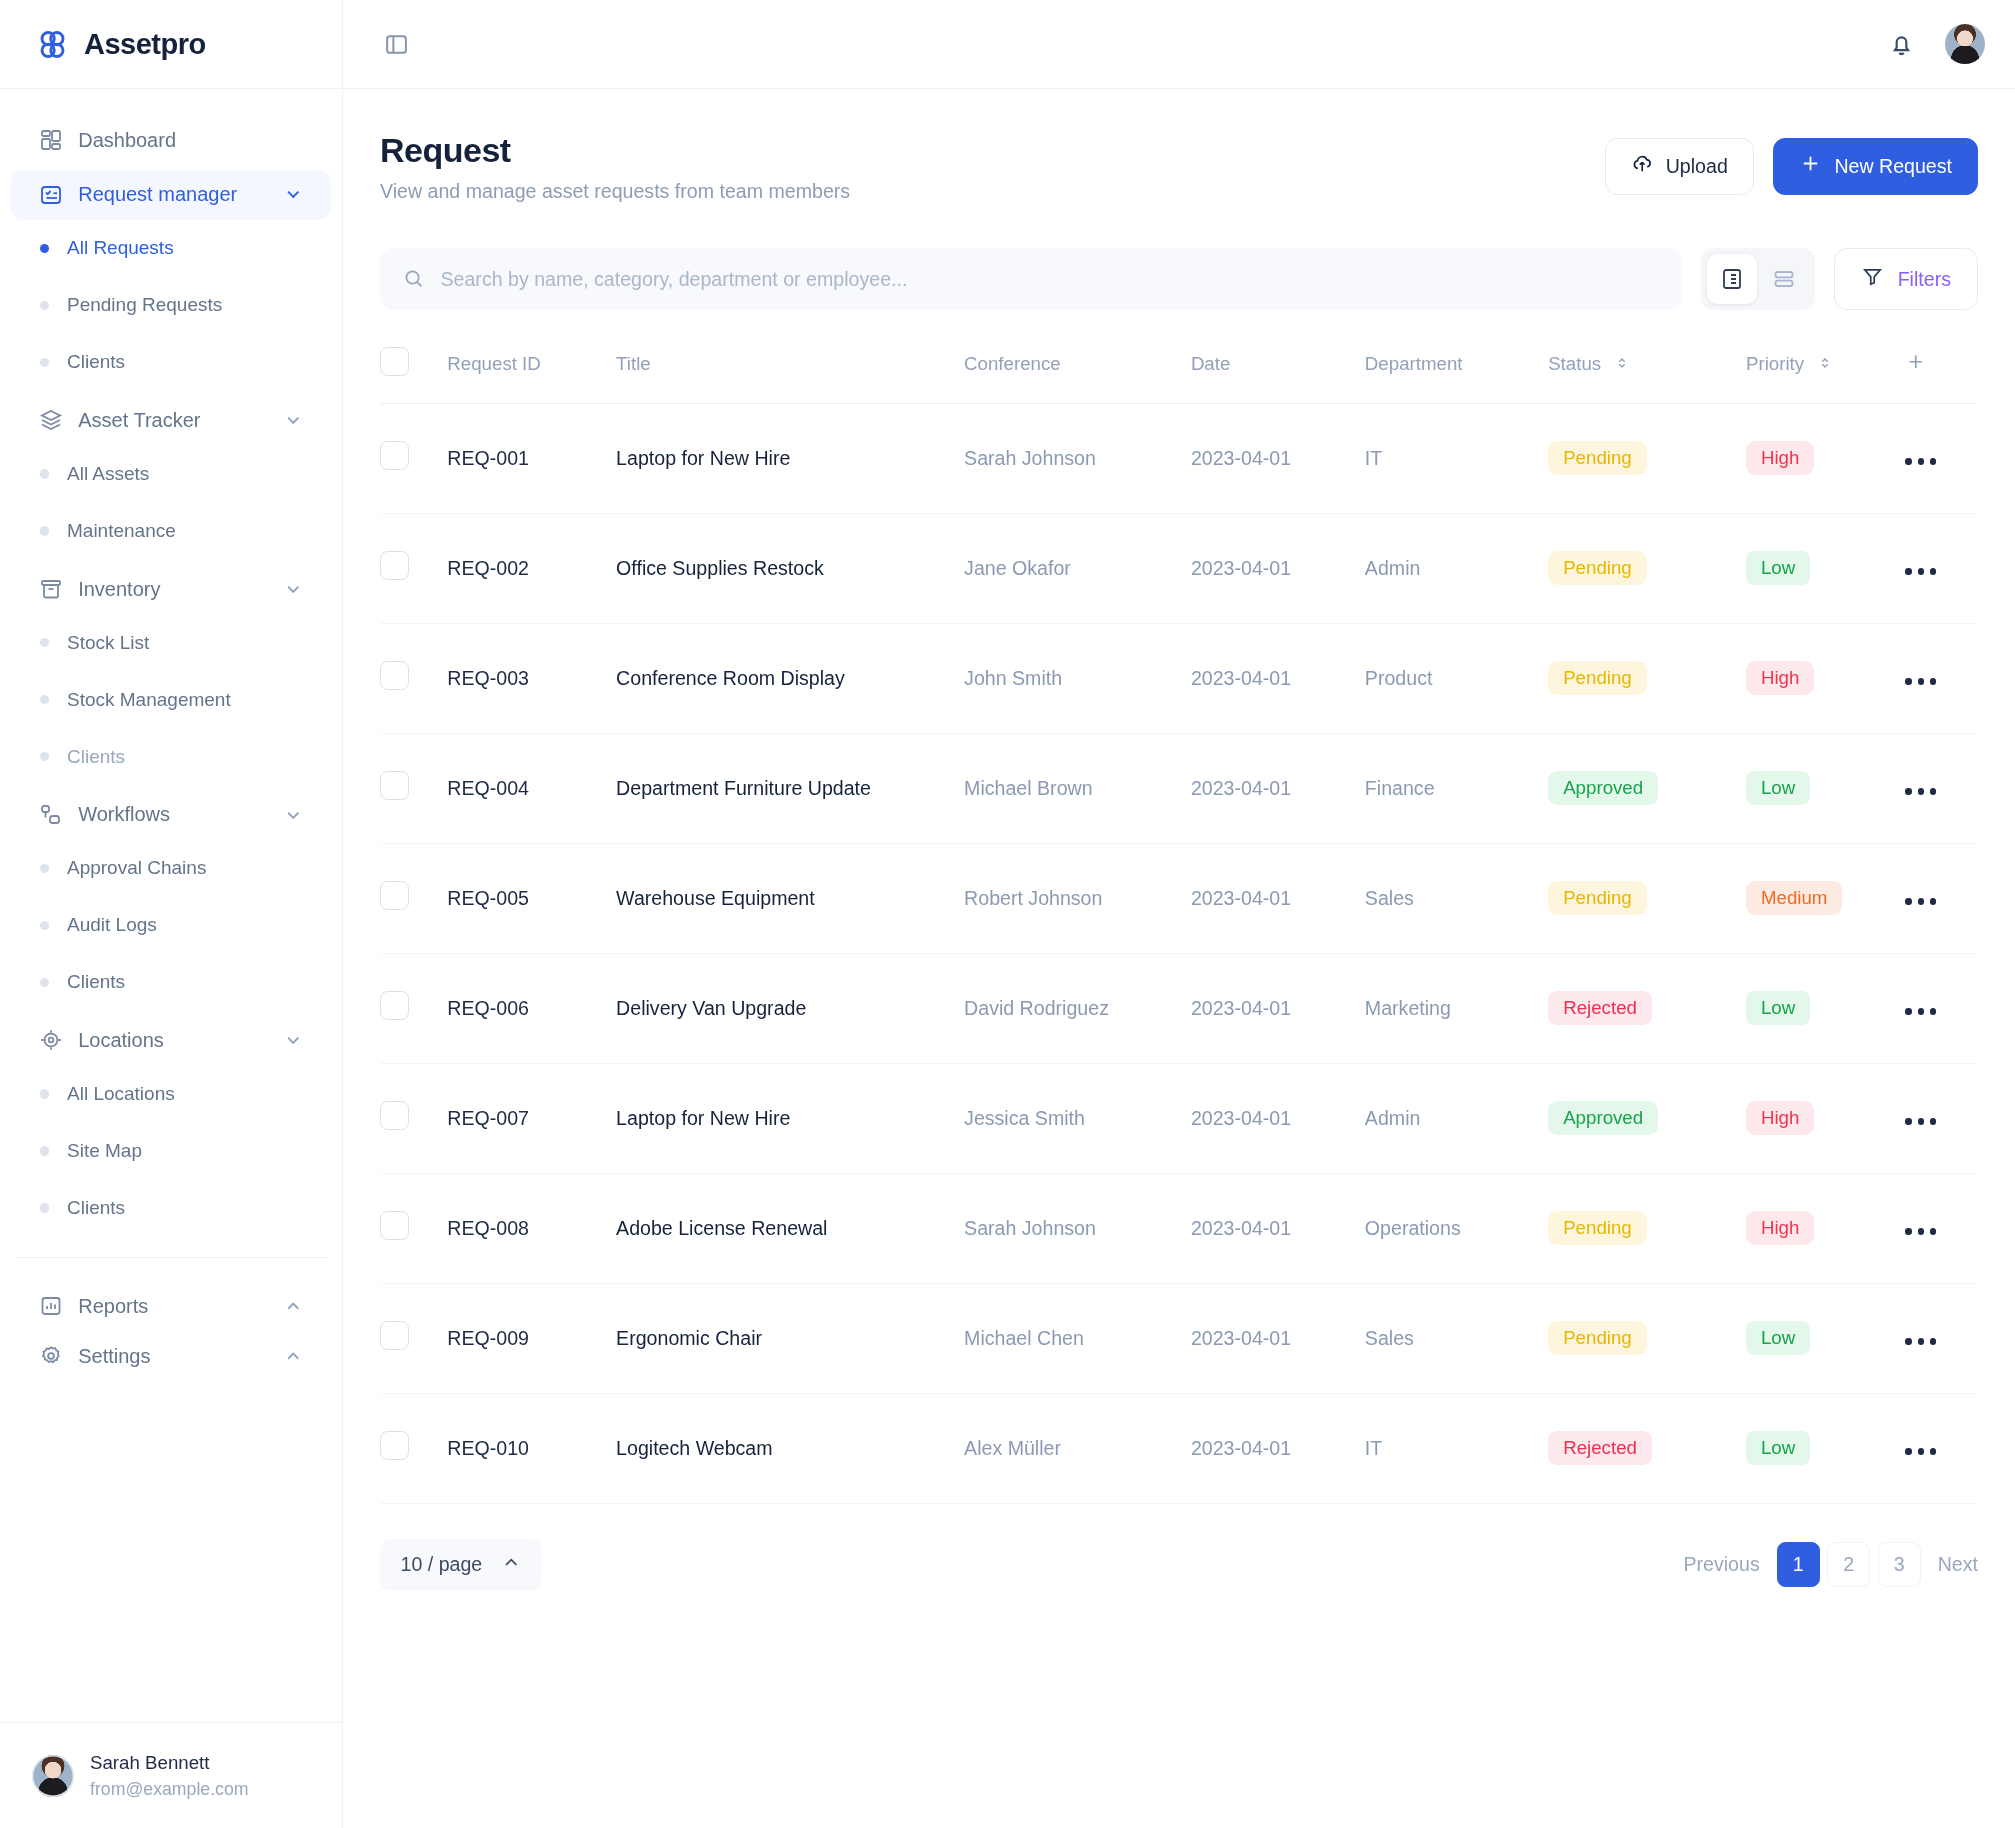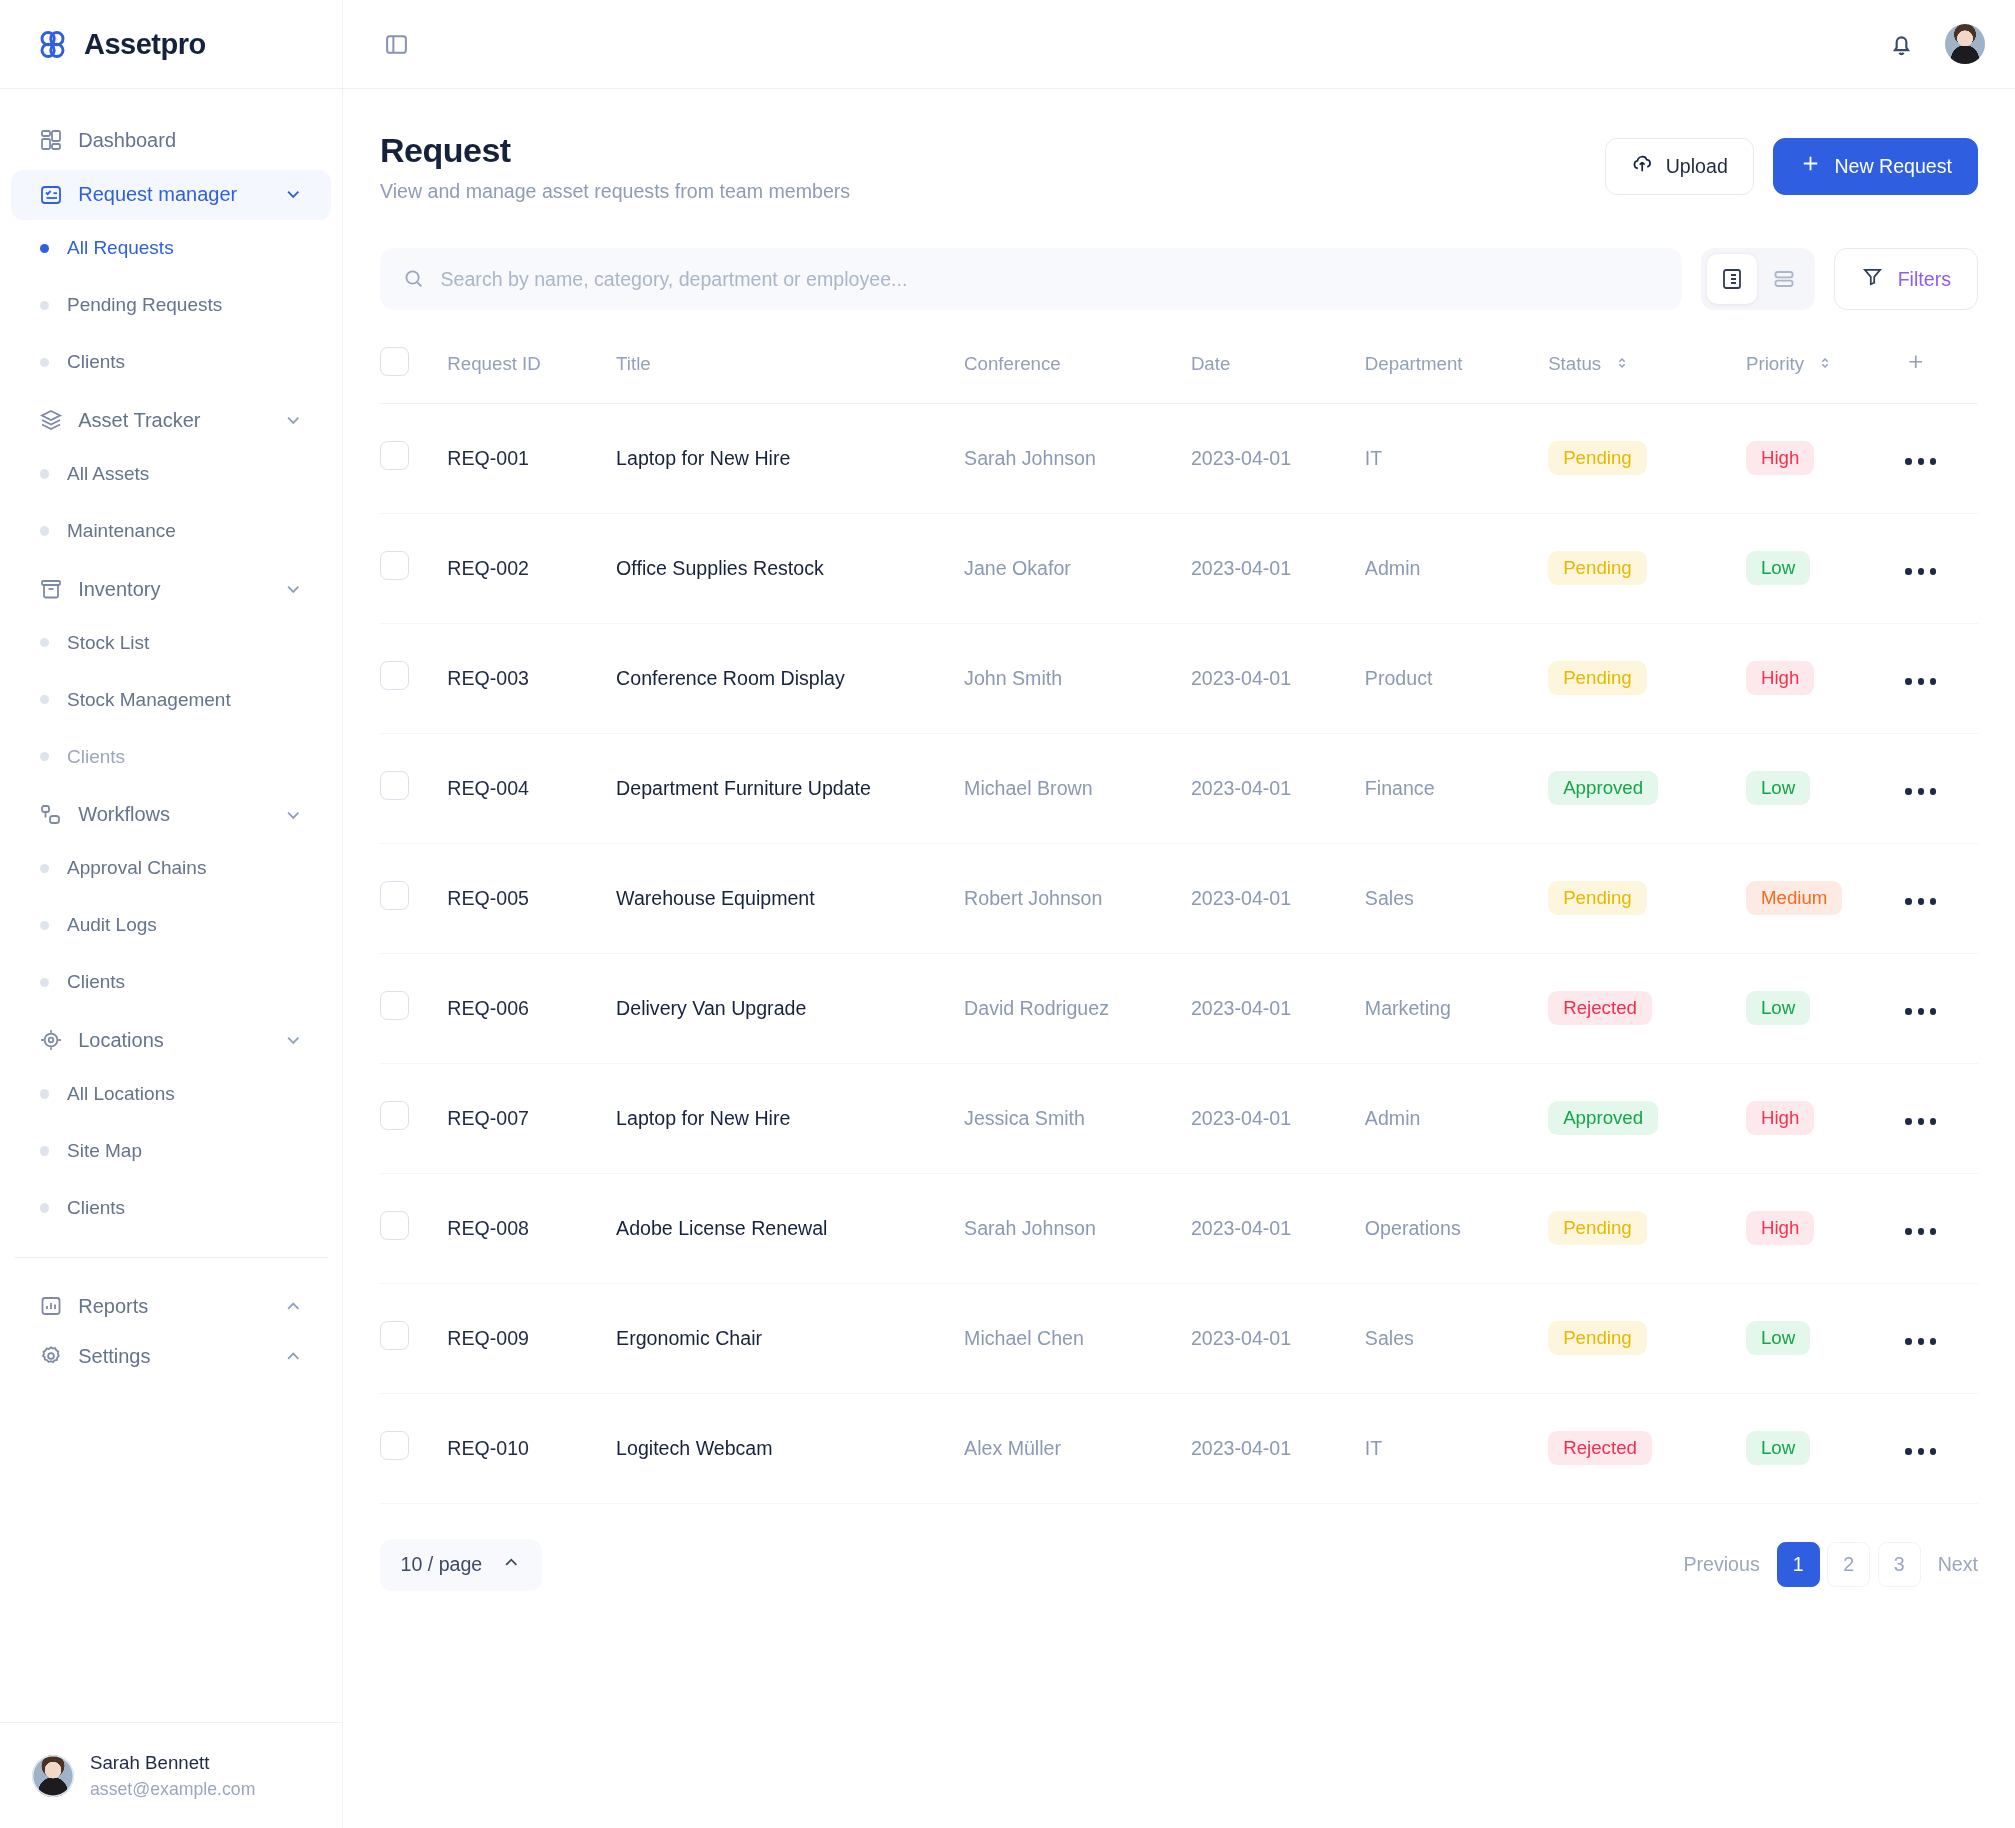--- a/index.html
+++ b/index.html
@@ -167,21 +167,21 @@
   .cell-muted { color: #8b9ab2; }
 
   .badge {
     display: inline-flex; align-items: center; justify-content: center;
     height: 21px; padding: 17px 15px; border-radius: 9.3px; font-size: 18.7px;
   }
   .b-pending  { background: #fdf6dd; color: #e5b800; }
   .b-approved { background: #e3f8eb; color: #16a34a; }
   .b-rejected { background: #fde8ec; color: #ef2e52; }
   .b-high   { background: #fde8ec; color: #f5334f; }
-  .b-low    { background: #e3f8eb; color: #16a34a; }
+  .b-low    { background: #e3f8eb; color: #16a34a; border-radius: 8px; }
   .b-medium { background: #fdeae2; color: #f36a21; }
 
   .dots { display: inline-flex; gap: 5.6px; cursor: pointer; }
   .dots i { width: 6.5px; height: 6.5px; border-radius: 50%; background: #1f2a44; display: block; }
 
   .sort-ic { display: inline-block; margin-left: 7.5px; vertical-align: middle; }
 
   
   .pager { display: flex; align-items: center; margin-top: 35px; padding-bottom: 42px; }
   .perpage {
@@ -411,21 +411,21 @@
               <path d="M6 15l6-6 6 6"></path>
             </svg>
         </span>
       </div>
     </nav>
 
     <div class="sidebar-footer">
       <span class="avatar-sm"></span>
       <span class="user-meta">
         <span class="user-name">Sarah Bennett</span>
-        <span class="user-mail">asset@example.com</span>
+        <span class="user-mail">from@example.com</span>
       </span>
     </div>
   </aside>
 
   <main class="main">
 
     <header class="topbar">
       <span class="icon-btn">
         <svg viewBox="0 0 24 24" width="25" height="25" fill="none" stroke="#8694ae" stroke-width="1.9">
           <rect x="3" y="4" width="18" height="16" rx="2.6"></rect>

